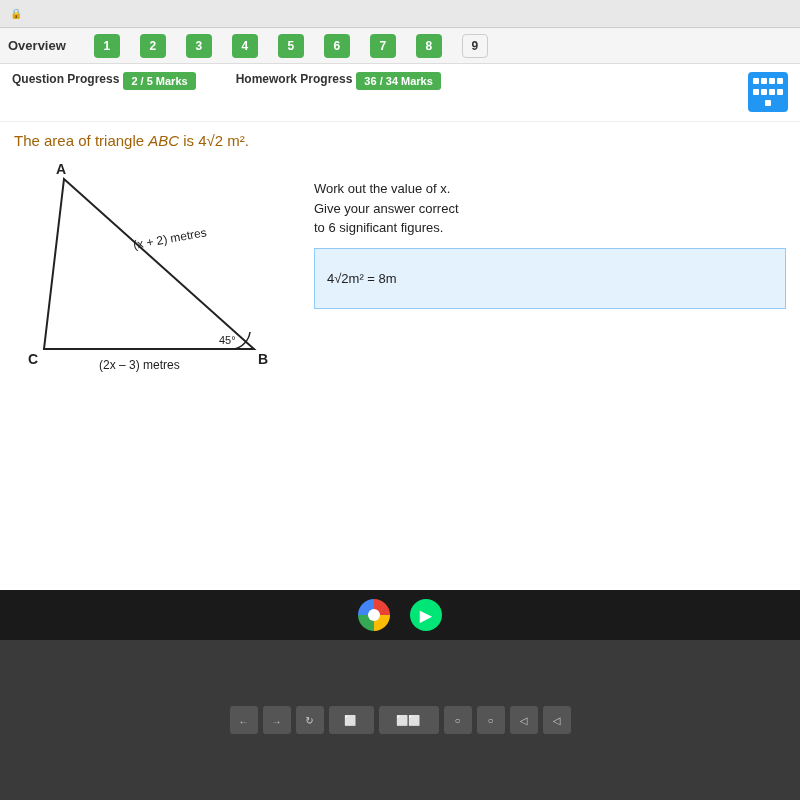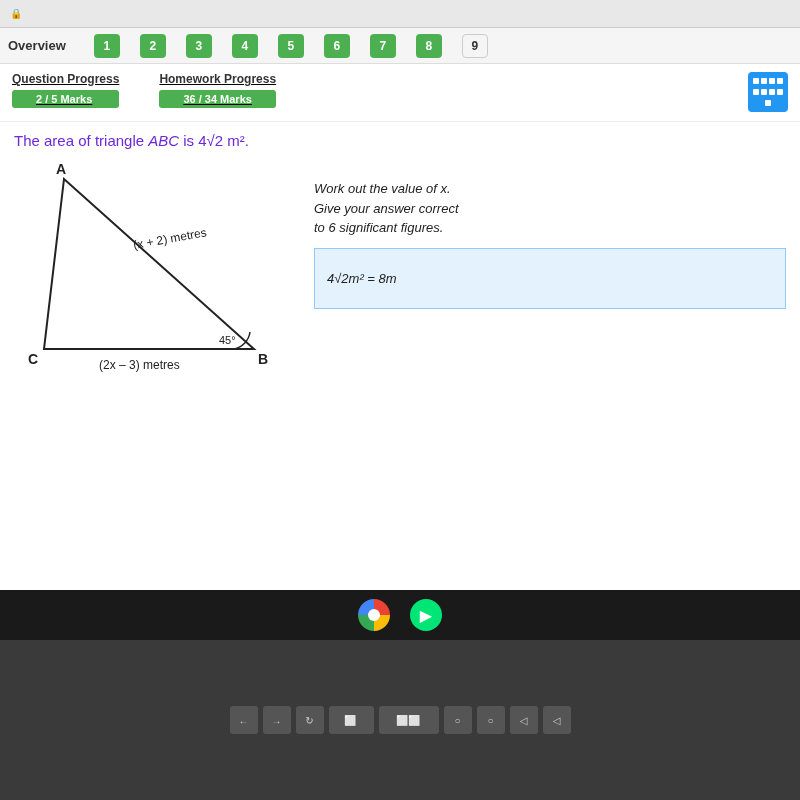--- a/index.html
+++ b/index.html
@@ -93,37 +93,36 @@
       padding: 8px 12px;
       display: flex;
       align-items: flex-start;
       gap: 40px;
       border-bottom: 1px solid #eee;
       height: 58px;
     }
 
     .progress-section {
       display: flex;
-      flex-direction: column;
+      flex-direction: row;
       gap: 4px;
-      text-decoration: underline;
     }
 
     .progress-label {
       font-size: 12px;
       color: #333;
       font-weight: bold;
     }
 
     .progress-bar {
       background: #4caf50;
       color: white;
       font-size: 11px;
       font-weight: bold;
-      padding: 3px 24px;
+      padding: 3px 8px;
       border-radius: 3px;
       white-space: nowrap;
     }
 
     .calculator-icon {
       margin-left: auto;
       background: #2196f3;
       border-radius: 4px;
       width: 40px;
       height: 40px;
@@ -145,39 +144,38 @@
     
     .main-content {
       background: white;
       flex: 1;
       padding: 10px 14px;
       position: relative;
     }
 
     .question-title {
       font-size: 15px;
-      color: #6d28d9;
+      color: #a16207;
       margin-bottom: 10px;
     }
 
     .content-row {
       display: flex;
       gap: 20px;
     }
 
     
     .triangle-area {
       flex: 0 0 280px;
     }
 
     
     .work-area {
       flex: 1;
       padding-top: 20px;
-      font-style: italic;
     }
 
     .work-instruction {
       font-size: 13px;
       color: #222;
       line-height: 1.5;
       margin-bottom: 10px;
     }
 
     .work-box {

